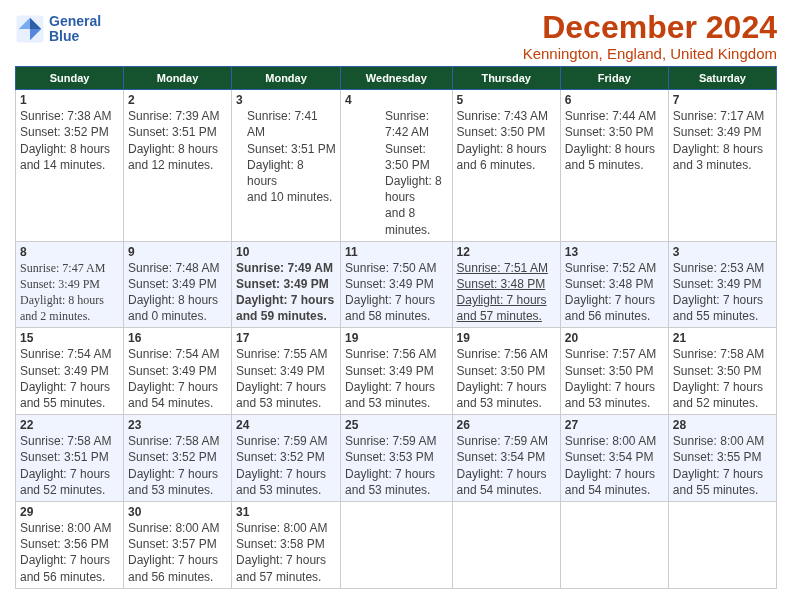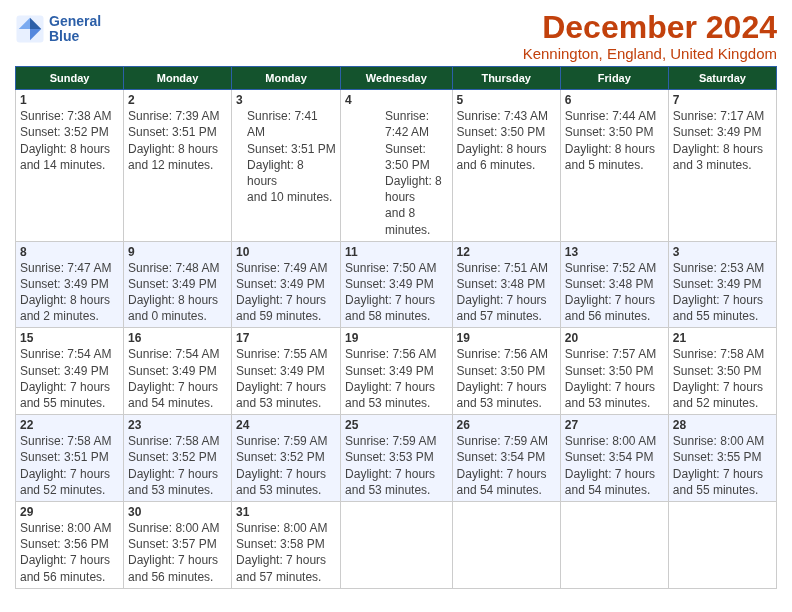--- a/index.html
+++ b/index.html
@@ -173,49 +173,49 @@
             <span class="day-number">7</span>
             <div class="day-detail" style="white-space: pre-line;">Sunrise: 7:17 AM
 Sunset: 3:49 PM
 Daylight: 8 hours
 and 3 minutes.</div>
           </td>
         </tr>
         <tr>
           <td>
             <span class="day-number">8</span>
-            <div class="day-detail" style="white-space: pre-line;">Sunrise: 7:47 AM
+            <div class="day-detail" style="white-space: pre-line; font-family: Liberation Serif, serif;">Sunrise: 7:47 AM
 Sunset: 3:49 PM
 Daylight: 8 hours
 and 2 minutes.</div>
           </td>
           <td>
             <span class="day-number">9</span>
             <div class="day-detail" style="white-space: pre-line;">Sunrise: 7:48 AM
 Sunset: 3:49 PM
 Daylight: 8 hours
 and 0 minutes.</div>
           </td>
           <td>
             <span class="day-number">10</span>
-            <div class="day-detail" style="white-space: pre-line;">Sunrise: 7:49 AM
+            <div class="day-detail" style="white-space: pre-line; font-weight: bold;">Sunrise: 7:49 AM
 Sunset: 3:49 PM
 Daylight: 7 hours
 and 59 minutes.</div>
           </td>
           <td>
             <span class="day-number">11</span>
             <div class="day-detail" style="white-space: pre-line;">Sunrise: 7:50 AM
 Sunset: 3:49 PM
 Daylight: 7 hours
 and 58 minutes.</div>
           </td>
           <td>
             <span class="day-number">12</span>
-            <div class="day-detail" style="white-space: pre-line;">Sunrise: 7:51 AM
+            <div class="day-detail" style="white-space: pre-line; text-decoration: underline;">Sunrise: 7:51 AM
 Sunset: 3:48 PM
 Daylight: 7 hours
 and 57 minutes.</div>
           </td>
           <td>
             <span class="day-number">13</span>
             <div class="day-detail" style="white-space: pre-line;">Sunrise: 7:52 AM
 Sunset: 3:48 PM
 Daylight: 7 hours
 and 56 minutes.</div>

